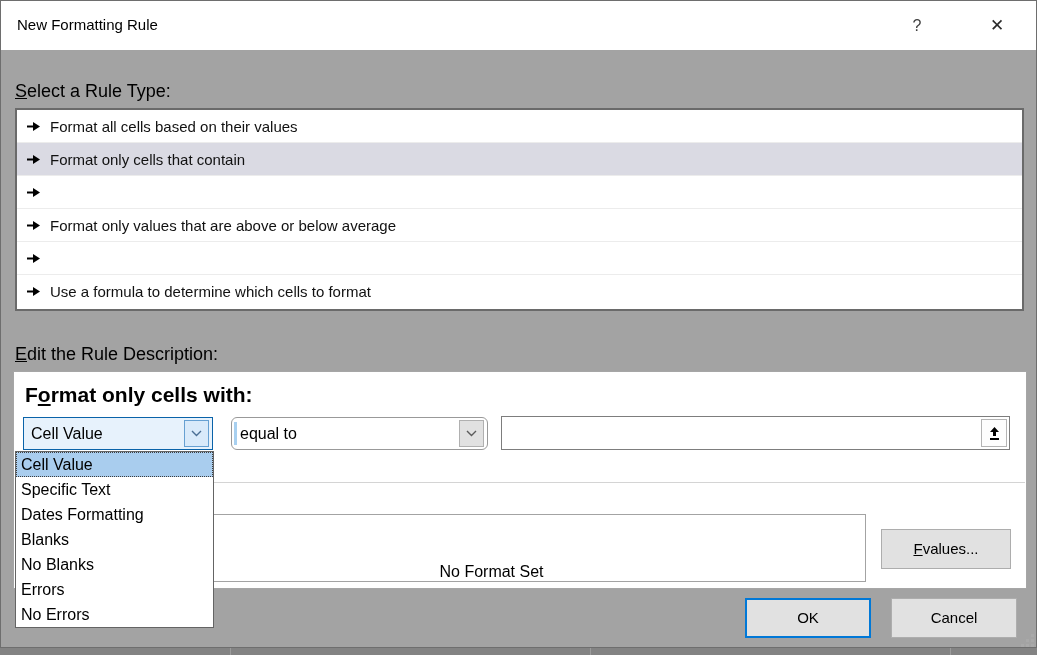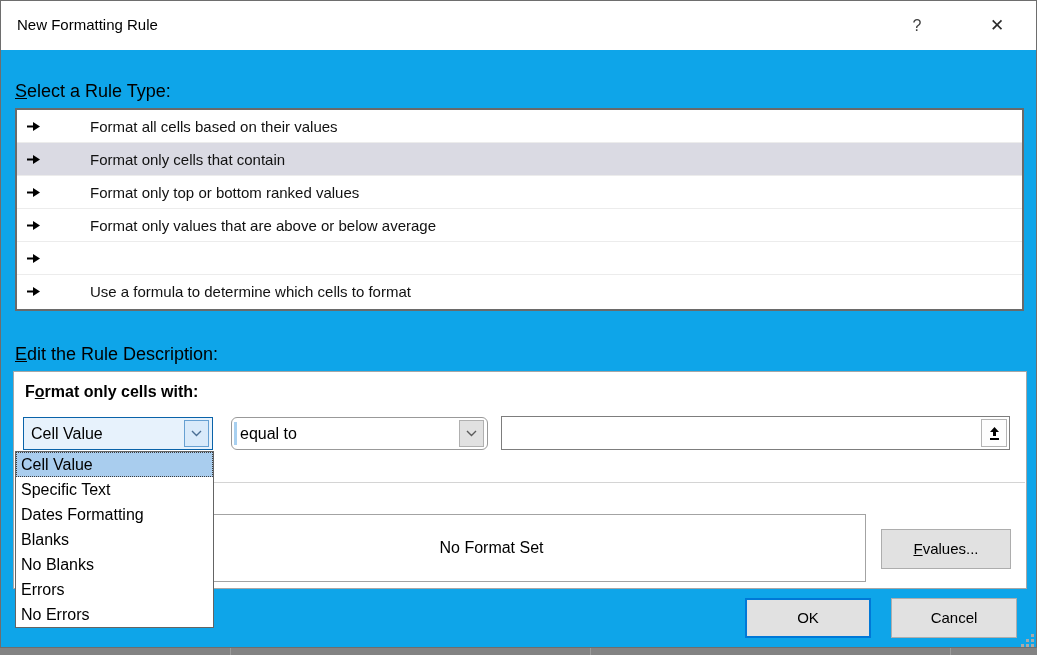--- a/index.html
+++ b/index.html
@@ -9,69 +9,69 @@
     --combo-focus-bg:#e7f2fc;
     --combo-focus-border:#0a63a9;
     --button-face:#e1e1e1;
   }
   *{margin:0;padding:0;box-sizing:border-box;}
   html,body{width:1037px;height:655px;}
   body{font-family:"Liberation Sans",sans-serif;background:#838383;color:#111;overflow:hidden;}
   .screen{position:relative;width:1037px;height:655px;}
 
   .dialog{position:absolute;left:0;top:0;width:1037px;height:648px;
-          background:#0ea5e9;border:1px solid #6e6e6e;}
+          background:#a3a3a3;border:1px solid #6e6e6e;}
 
   
   .titlebar{position:absolute;left:0;top:0;width:100%;height:49px;background:#ffffff;}
   .title{position:absolute;left:16px;top:15px;font-size:15px;color:#000;}
   .cap-btn{position:absolute;top:12px;width:26px;height:26px;text-align:center;
            line-height:26px;font-size:17px;color:#2b2b2b;cursor:default;}
   .help-btn{left:903px;font-size:16px;color:#404040;}
   .close-btn{left:983px;}
 
   
   .sec-label{position:absolute;font-size:18px;color:#000;}
   .u{text-decoration:underline;}
 
   
   .rulelist{position:absolute;left:14px;top:107px;width:1009px;height:203px;
             background:#fff;border:2px solid #6a6a6a;}
   .rule-item{height:33px;display:flex;align-items:center;padding-left:9px;
-             font-size:15px;border-bottom:1px solid #ececec;background:#fff;gap:40px;}
+             font-size:15px;border-bottom:1px solid #ececec;background:#fff;}
   .rule-item:last-child{border-bottom:none;}
   .rule-item.selected{background:var(--list-highlight);}
   .rule-arrow{flex:0 0 auto;margin-right:9px;display:block;}
   .rule-text{white-space:nowrap;}
 
   
   .groupbox{position:absolute;left:12px;top:370px;width:1014px;height:218px;
             background:#fff;border:1px solid #a6a6a6;}
-  .subtitle{position:absolute;left:11px;top:11px;font-size:16px;font-weight:bold;color:#000;}
+  .subtitle{position:absolute;left:11px;top:11px;font-size:21px;font-weight:bold;color:#000;}
 
   .combo{position:absolute;height:33px;background:#fff;border:1px solid #999;}
   .combo-text{position:absolute;left:7px;top:0;height:31px;line-height:31px;font-size:16px;color:#000;white-space:nowrap;}
   .combo-btn{position:absolute;right:3px;top:2px;width:25px;height:27px;background:var(--button-face);
              border:1px solid #b0b0b0;display:flex;align-items:center;justify-content:center;}
   .combo1{left:9px;top:45px;width:190px;background:var(--combo-focus-bg);border:1px solid var(--combo-focus-border);}
   .combo1 .combo-btn{background:#d9eafa;border:1px solid #66a0d2;}
   .combo2{left:217px;top:45px;width:257px;border-radius:6px;}
   .caret{position:absolute;left:2px;top:4px;width:3px;height:23px;background:#a8d0f0;}
   .combo2 .combo-text{left:8px;}
 
   .refedit{position:absolute;left:487px;top:44px;width:509px;height:34px;background:#fff;border:1px solid #7d7d7d;}
   .refedit input{position:absolute;left:4px;top:2px;width:470px;height:28px;border:none;outline:none;
                  font-size:15px;font-family:"Liberation Sans",sans-serif;background:transparent;}
   .collapse-btn{position:absolute;right:2px;top:2px;width:26px;height:28px;background:#fdfdfd;
                 border:1px solid #b4b4b4;display:flex;align-items:center;justify-content:center;}
 
   .separator{position:absolute;left:1px;top:110px;width:1010px;height:1px;background:#d4d4d4;}
 
   .preview-box{position:absolute;left:103px;top:142px;width:749px;height:68px;background:#fff;
-               border:1px solid #a3a3a3;display:flex;align-items:center;justify-content:center;}
+               border:1px solid #a3a3a3;display:flex;align-items:flex-end;justify-content:center;}
   .preview-text{font-size:16px;color:#000;}
 
   .btn{position:absolute;background:var(--button-face);border:1px solid #adadad;
        font-size:15px;color:#000;text-align:center;font-family:"Liberation Sans",sans-serif;cursor:default;}
   .format-btn{left:867px;top:157px;width:130px;height:40px;line-height:38px;}
   .ok-btn{left:744px;top:597px;width:126px;height:40px;line-height:36px;border:2px solid var(--accent);}
   .cancel-btn{left:890px;top:597px;width:126px;height:40px;line-height:38px;}
 
   
   .dropdown{position:absolute;left:14px;top:450px;width:199px;height:177px;background:#fff;
@@ -112,21 +112,20 @@
             <path d="M1 5.5 H7" stroke="#000" stroke-width="2"></path>
             <path d="M7 1 L14 5.5 L7 10 Z" fill="#000"></path>
           </svg>
         <span class="rule-text">Format only cells that contain</span>
       </div>
       <div class="rule-item">
         <svg class="rule-arrow" width="15" height="11" viewBox="0 0 15 11">
             <path d="M1 5.5 H7" stroke="#000" stroke-width="2"></path>
             <path d="M7 1 L14 5.5 L7 10 Z" fill="#000"></path>
           </svg>
-        <span class="rule-text">Format only top or bottom ranked values</span>
       </div>
       <div class="rule-item">
         <svg class="rule-arrow" width="15" height="11" viewBox="0 0 15 11">
             <path d="M1 5.5 H7" stroke="#000" stroke-width="2"></path>
             <path d="M7 1 L14 5.5 L7 10 Z" fill="#000"></path>
           </svg>
         <span class="rule-text">Format only values that are above or below average</span>
       </div>
       <div class="rule-item">
         <svg class="rule-arrow" width="15" height="11" viewBox="0 0 15 11">

